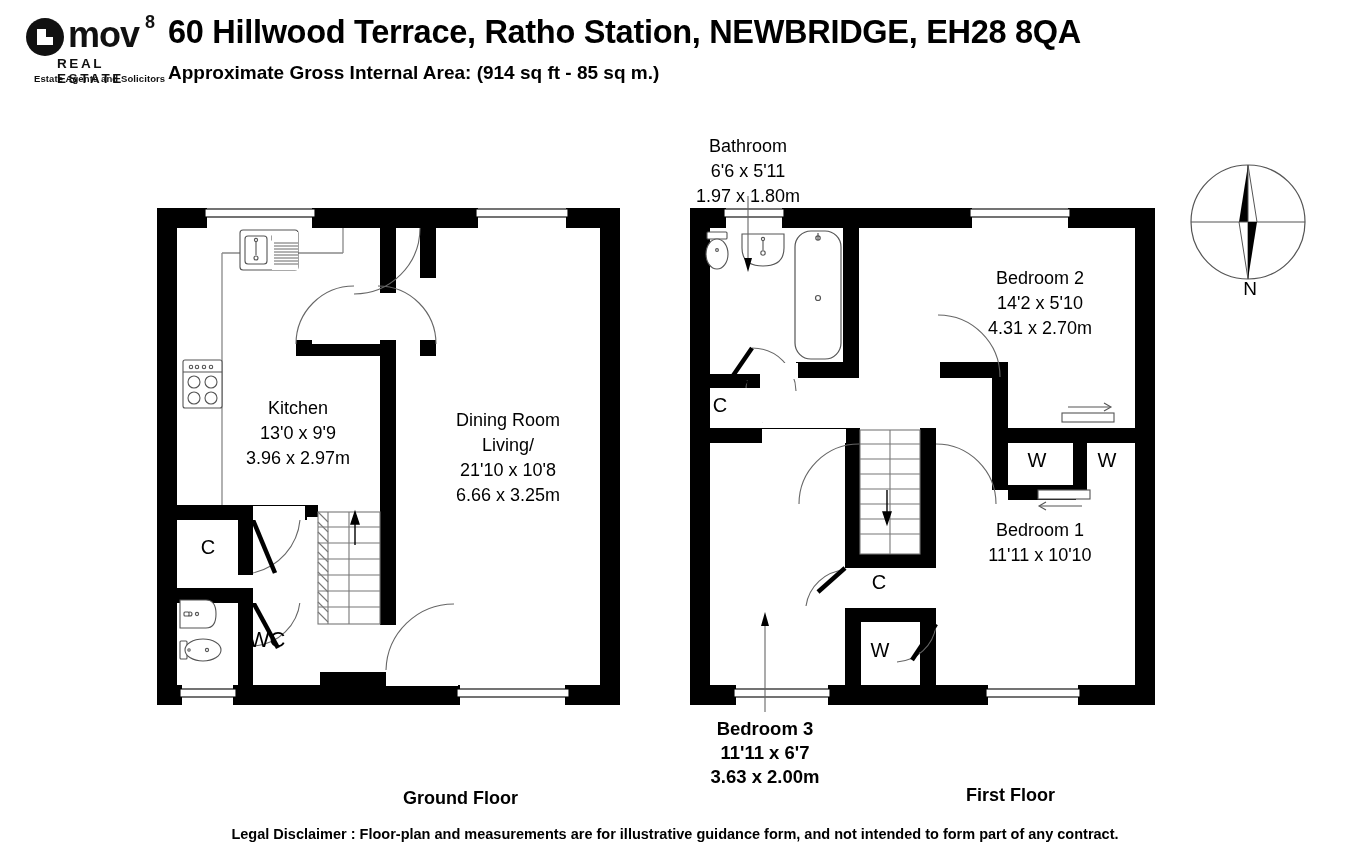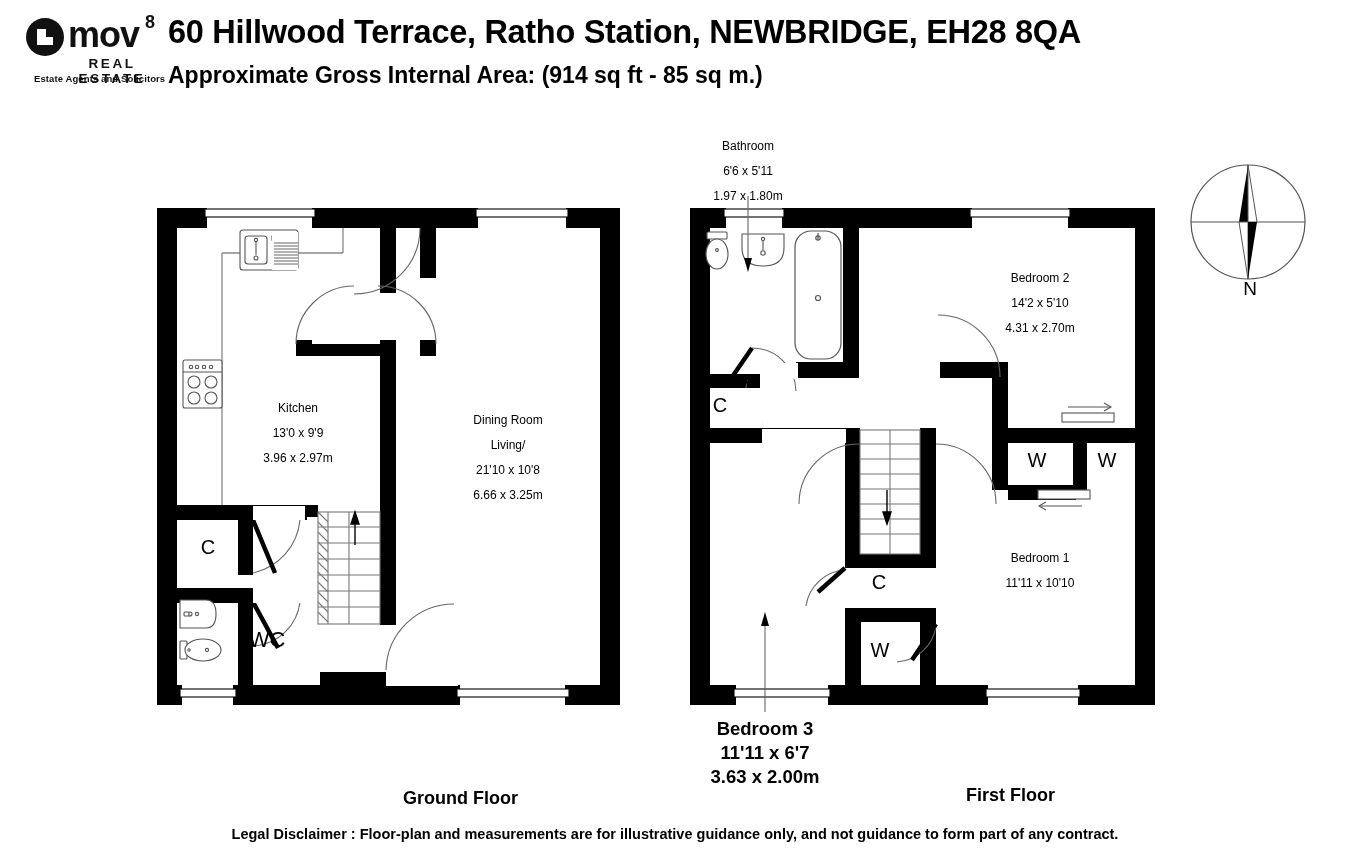--- a/index.html
+++ b/index.html
@@ -12,21 +12,21 @@
     font-family: "Liberation Sans", sans-serif;
     color: #000000;
     position: relative;
     overflow: hidden;
   }
 
   
   #header {
     position: absolute;
     left: 0; top: 0;
-    width: 1350px; height: 100px; text-align: center;
+    width: 1350px; height: 100px;
   }
   #logo {
     position: absolute;
     left: 22px; top: 16px;
     width: 145px; height: 72px;
   }
   .logo-mark {
     position: absolute;
     left: 4px; top: 2px;
     width: 38px; height: 38px;
@@ -82,39 +82,39 @@
     position: absolute;
     left: 168px; top: 14px;
     font-size: 32.5px;
     font-weight: bold;
     letter-spacing: -0.3px;
     white-space: nowrap;
   }
   #subtitle {
     position: absolute;
     left: 168px; top: 62px;
-    font-size: 23px;
+    font-size: 19px;
     font-weight: bold;
     white-space: nowrap;
   }
 
   
   #plans {
     position: absolute;
     left: 0; top: 0;
     width: 1350px; height: 860px;
     pointer-events: none;
   }
   #plans svg { display: block; }
 
   
   .rl {                       
     position: absolute;
     text-align: center;
-    font-size: 12px;
+    font-size: 18px;
     line-height: 25px;
     white-space: nowrap;
   }
   .rl.sm { font-size: 18.5px; line-height: 24px; }
   .tag {                      
     position: absolute;
     font-size: 20px;
     line-height: 20px;
     text-align: center;
     white-space: nowrap;
@@ -530,21 +530,21 @@
   <div>6'6 x 5'11</div>
   <div>1.97 x 1.80m</div>
 </div>
 
 <div class="rl" style="left:930px; top:266px; width:220px;">
   <div>Bedroom 2</div>
   <div>14'2 x 5'10</div>
   <div>4.31 x 2.70m</div>
 </div>
 
-<div class="rl" style="left:930px; top:546px; width:220px;text-align:center;">
+<div class="rl" style="left:930px; top:518px; width:220px;text-align:center;">
   <div>Bedroom 1</div>
   <div>11'11 x 10'10</div>
 </div>
 
 <div class="rl sm" style="left:645px; top:717px; width:240px;font-weight:bold;">
   <div>Bedroom 3</div>
   <div>11'11 x 6'7</div>
   <div>3.63 x 2.00m</div>
 </div>
 
@@ -552,13 +552,13 @@
 <div class="tag" style="left:1023px; top:450px; width:28px;">W</div>
 <div class="tag" style="left:1093px; top:450px; width:28px;">W</div>
 <div class="tag" style="left:866px; top:572px; width:26px;">C</div>
 <div class="tag" style="left:866px; top:640px; width:28px;">W</div>
 
 <div class="floor-name" style="left:258px; top:788px; width:260px;">Ground Floor</div>
 <div class="floor-name" style="left:795px; top:785px; width:260px;">First Floor</div>
 
 <div id="compass-n">N</div>
 
-<div id="disclaimer">Legal Disclaimer : Floor-plan and measurements are for illustrative guidance only, and not guidance to form part of any contract.</div>
+<div id="disclaimer">Legal Disclaimer : Floor-plan and measurements are for illustrative guidance form, and not intended to form part of any contract.</div>
 
 </body></html>

